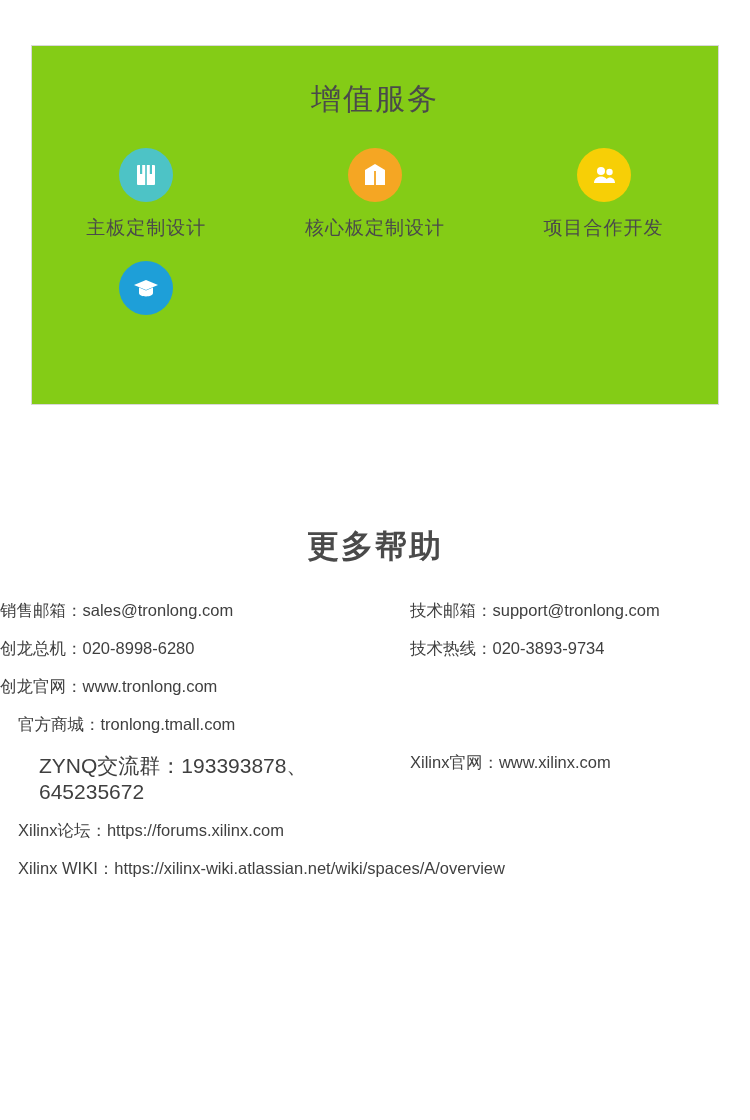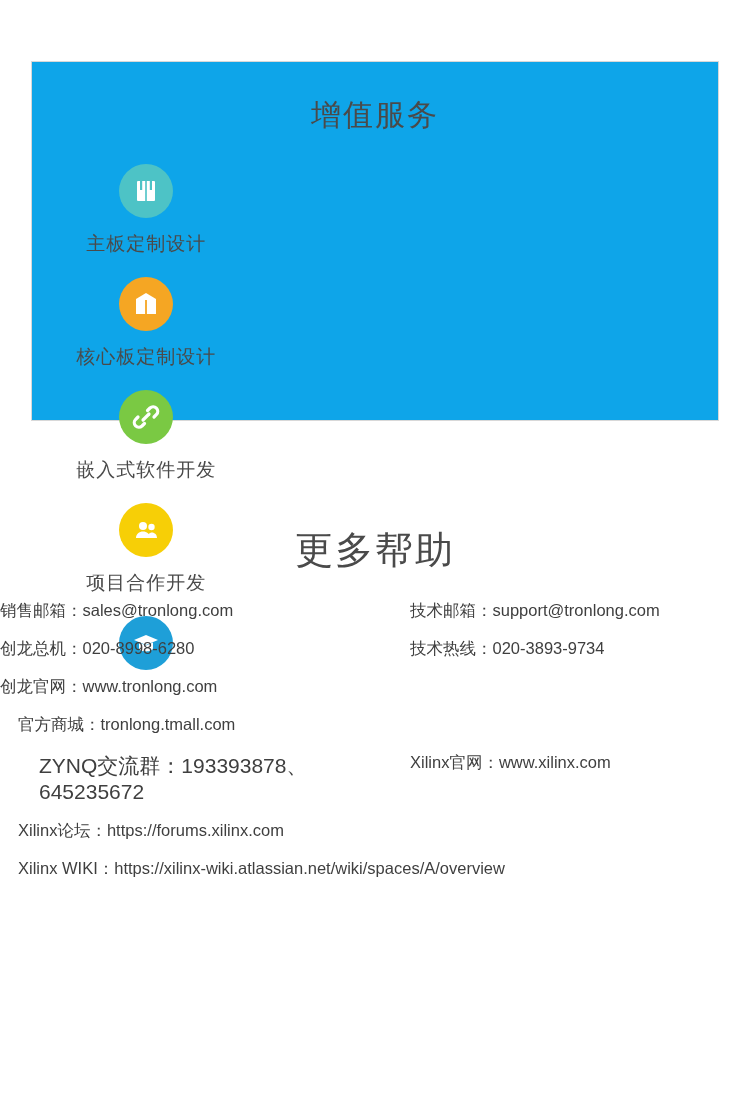--- a/index.html
+++ b/index.html
@@ -13,40 +13,39 @@
     font-family: "Liberation Sans", "DejaVu Sans", sans-serif;
     color: #3f3f3f;
     position: relative;
     overflow: hidden;
   }
 
   
   .services-card {
     position: absolute;
     left: 31px;
-    top: 61px;
+    top: 45px;
     width: 688px;
     height: 360px;
     border: 1px solid #d8d8d8;
     box-sizing: border-box;
-    background: #0ea5e9;
+    background: #84cc16;
   }
   .services-title {
     text-align: center;
     font-size: 30px;
     color: #4a4a4a;
     letter-spacing: 2px;
     margin-top: 33px;
     font-weight: normal;
   }
   .services-grid {
     margin-top: 28px;
     display: flex;
     flex-wrap: wrap;
-    flex-direction: column;
   }
   .service-item {
     width: 33.33%;
     box-sizing: border-box;
     text-align: center;
     margin-bottom: 20px;
   }
   .icon-circle {
     width: 54px;
     height: 54px;
@@ -64,24 +63,24 @@
     letter-spacing: 1px;
   }
 
   
   .help-title {
     position: absolute;
     left: 0;
     top: 525px;
     width: 750px;
     text-align: center;
-    font-size: 38px;
+    font-size: 32px;
     color: #4a4a4a;
     letter-spacing: 2px;
-    font-weight: normal;
+    font-weight: bold;
   }
   .contact-block {
     position: absolute;
     left: 0;
     top: 600px;
     width: 750px;
   }
   .contact-row {
     display: flex;
     margin-bottom: 16px;
@@ -132,32 +131,20 @@
     <div class="service-item">
       <div class="icon-circle" style="background:#f5a623;">
         <svg width="26" height="26" viewBox="0 0 26 26">
           <path d="M13 2 L23 8 L23 23 L3 23 L3 8 Z" fill="#ffffff"></path>
           <rect x="12.1" y="9" width="1.8" height="14" fill="#f5a623"></rect>
         </svg>
       </div>
       <div class="service-label">核心板定制设计</div>
     </div>
 
-    <div class="service-item">
-      <div class="icon-circle" style="background:#7ac943;">
-        <svg width="28" height="28" viewBox="0 0 28 28">
-          <g stroke="#ffffff" stroke-width="3.2" fill="none" stroke-linecap="round">
-            <path d="M11 17 L17 11"></path>
-            <path d="M15.5 7.5 L18 5 a4.6 4.6 0 0 1 6.5 6.5 L22 14"></path>
-            <path d="M12.5 20.5 L10 23 a4.6 4.6 0 0 1 -6.5 -6.5 L6 14"></path>
-          </g>
-        </svg>
-      </div>
-      <div class="service-label">嵌入式软件开发</div>
-    </div>
 
     <div class="service-item">
       <div class="icon-circle" style="background:#f7cf06;">
         <svg width="26" height="26" viewBox="0 0 26 26">
           <circle cx="10" cy="9" r="4" fill="#ffffff"></circle>
           <path d="M3 21 c0-4 3.2-6.5 7-6.5 s7 2.5 7 6.5 Z" fill="#ffffff"></path>
           <circle cx="18.5" cy="10" r="3.2" fill="#ffffff"></circle>
           <path d="M14 21 c0-3.4 2.4-5.6 5-5.6 s5 2.2 5 5.6 Z" fill="#ffffff"></path>
         </svg>
       </div>

